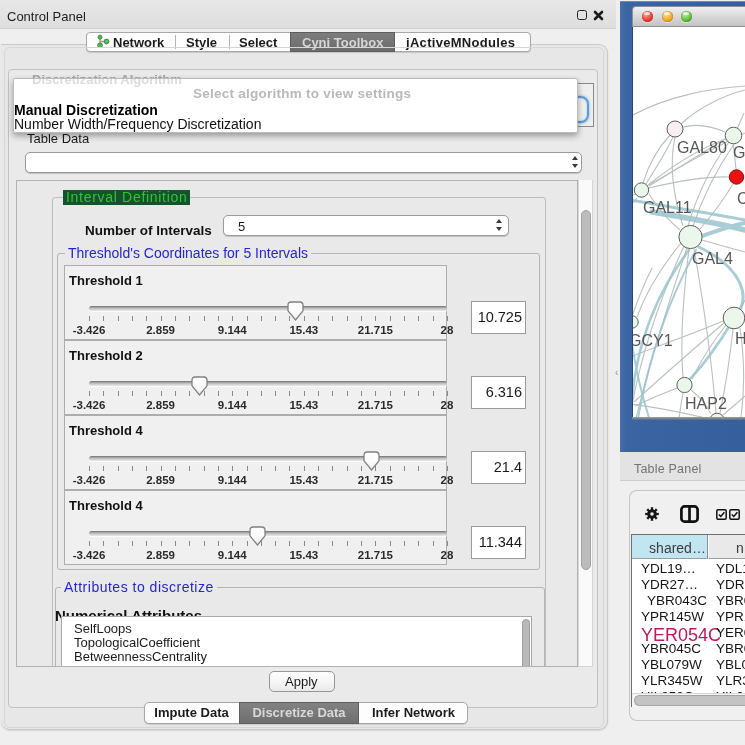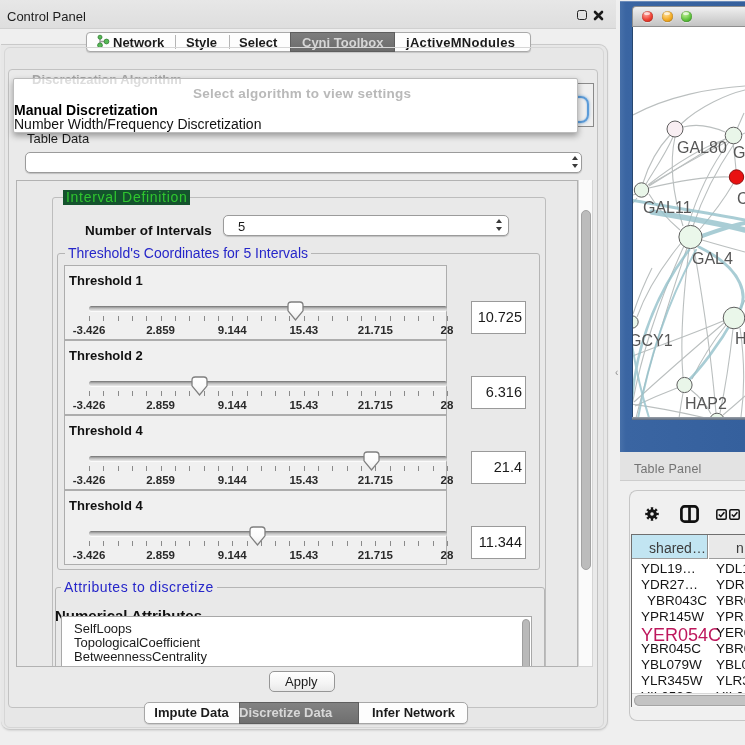--- a/index.html
+++ b/index.html
@@ -258,21 +258,21 @@
       </div>
 <div class="abs" style="left:505px;top:438px;width:8px;height:60px;background:#b9b9b9;border:1px solid #9e9e9e;border-radius:4px;"></div>
 </div>
 <div class="abs" style="left:578px;top:180px;width:15px;height:487px;background:#fafafa;border:1px solid #d5d5d5;border-top:none;"></div>
 <div class="abs" style="left:580.5px;top:210px;width:10px;height:360px;background:#bcbcbc;border:1px solid #a2a2a2;border-radius:6px;"></div>
 <div class="abs" style="left:269px;top:671px;width:66px;height:21px;background:linear-gradient(180deg,#ffffff,#f4f4f4 60%,#e9e9e9);border:1px solid #969696;border-radius:5px;"></div>
 <div class="abs t13" style="left:285px;top:674px;">Apply</div>
 <div class="abs" style="left:144px;top:702px;width:324px;height:22px;background:#fdfdfd;border:1px solid #a6a6a6;border-radius:5px;box-shadow:0 1px 1px rgba(0,0,0,0.12);"></div>
 <div class="abs" style="left:239px;top:702px;width:120px;height:22px;background:linear-gradient(180deg,#828282,#6f6f6f);border:1px solid #5e5e5e;"></div>
 <div class="abs t13" style="left:144px;top:705px;width:95px;text-align:center;font-weight:bold;">Impute Data</div>
-<div class="abs" style="left:239px;top:705px;width:120px;text-align:left;font-size:13px;font-weight:bold;color:#d8d8d8;">Discretize Data</div>
+<div class="abs" style="left:239px;top:705px;width:120px;text-align:center;font-size:13px;font-weight:bold;color:#d8d8d8;">Discretize Data</div>
 <div class="abs t13" style="left:359px;top:705px;width:109px;text-align:center;font-weight:bold;">Infer Network</div>
 <div class="abs" style="left:615px;top:367px;font-size:10px;color:#909090;">‹</div>
 <div class="abs" style="left:620px;top:1px;width:125px;height:451px;background:linear-gradient(90deg,#4770a9 0,#3a65a2 6px,#35609d 100%);border-top:1px solid #6c8cba;"></div>
 <div class="abs" style="left:632px;top:6px;width:113px;height:21px;background:linear-gradient(180deg,#f0f0f0,#d9d9d9 50%,#c3c3c3);border:1px solid #8f8f8f;border-right:none;border-radius:4px 0 0 0;"></div>
 <div class="abs" style="left:641.5px;top:11px;width:11px;height:11px;border-radius:50%;background:radial-gradient(circle at 38% 28%,#ffa8a0,#ee4135 55%,#b81f10);box-shadow:inset 0 0 1px rgba(0,0,0,0.55),0 1px 1px rgba(255,255,255,0.5);"></div>
 <div class="abs" style="left:644px;top:12px;width:6px;height:3px;border-radius:50%;background:rgba(255,255,255,0.65);"></div>
 <div class="abs" style="left:661.5px;top:11px;width:11px;height:11px;border-radius:50%;background:radial-gradient(circle at 38% 28%,#ffe09a,#f3ad27 55%,#c57f0a);box-shadow:inset 0 0 1px rgba(0,0,0,0.55),0 1px 1px rgba(255,255,255,0.5);"></div>
 <div class="abs" style="left:664px;top:12px;width:6px;height:3px;border-radius:50%;background:rgba(255,255,255,0.65);"></div>
 <div class="abs" style="left:680.5px;top:11px;width:11px;height:11px;border-radius:50%;background:radial-gradient(circle at 38% 28%,#c4f09a,#62c440 55%,#2e8f1f);box-shadow:inset 0 0 1px rgba(0,0,0,0.55),0 1px 1px rgba(255,255,255,0.5);"></div>
 <div class="abs" style="left:683px;top:12px;width:6px;height:3px;border-radius:50%;background:rgba(255,255,255,0.65);"></div>

